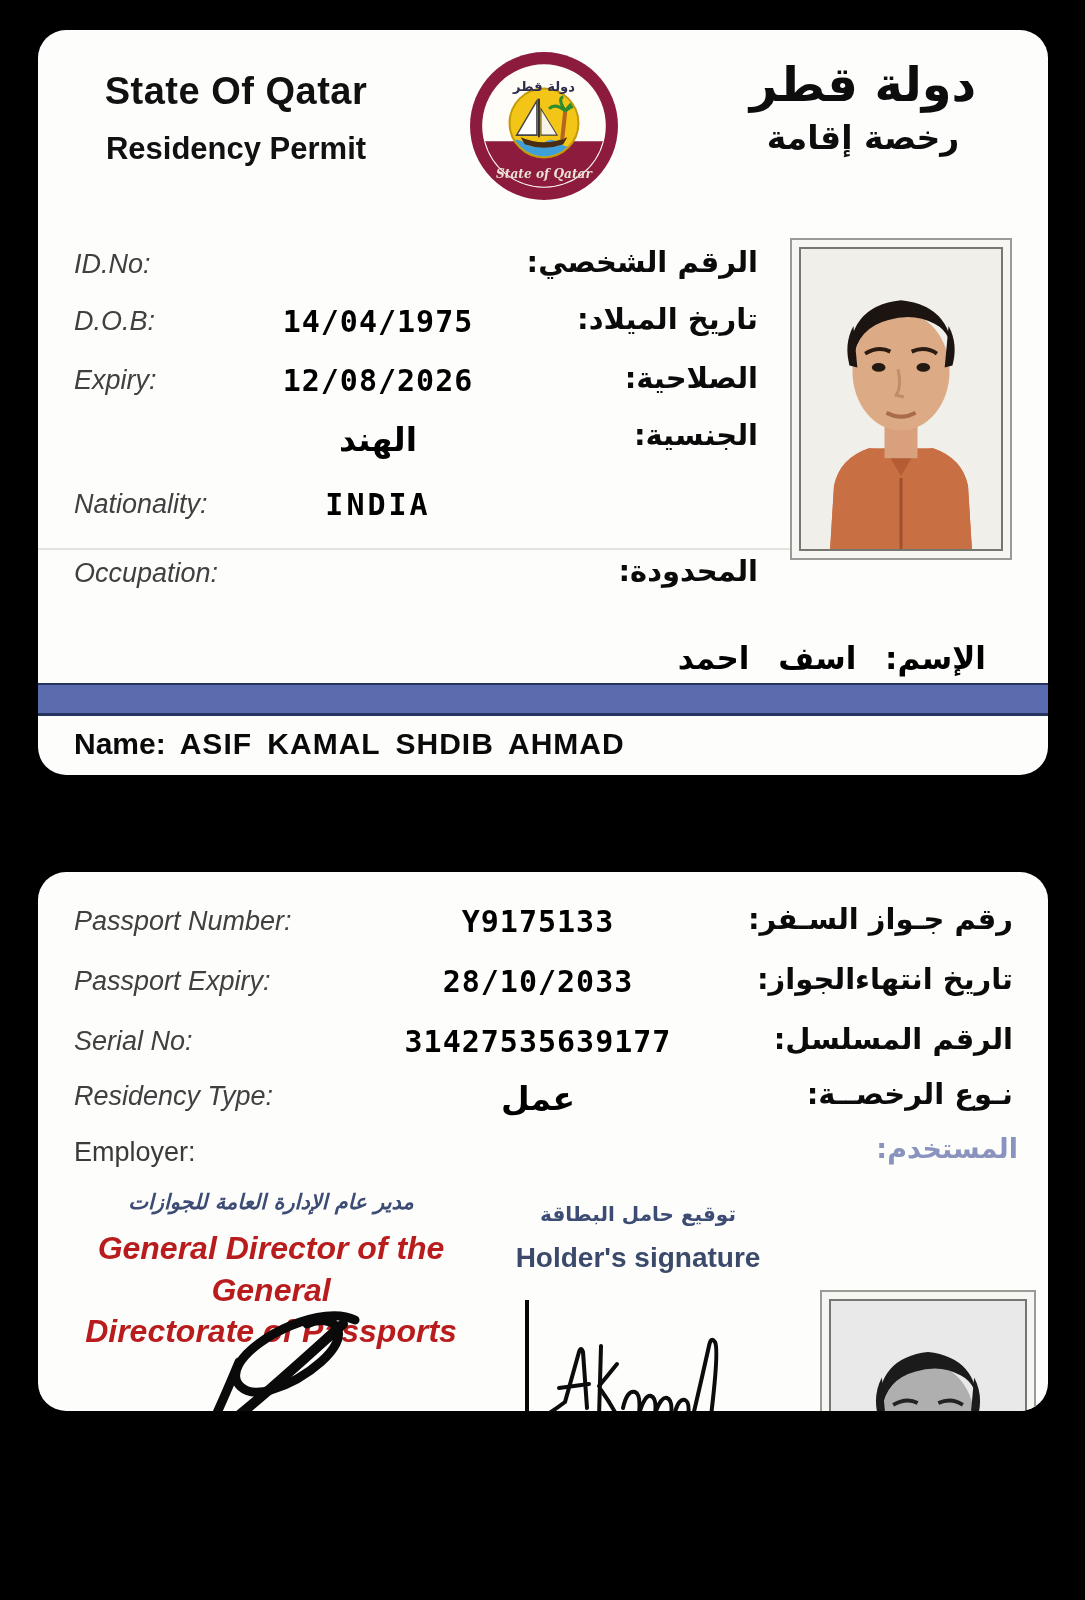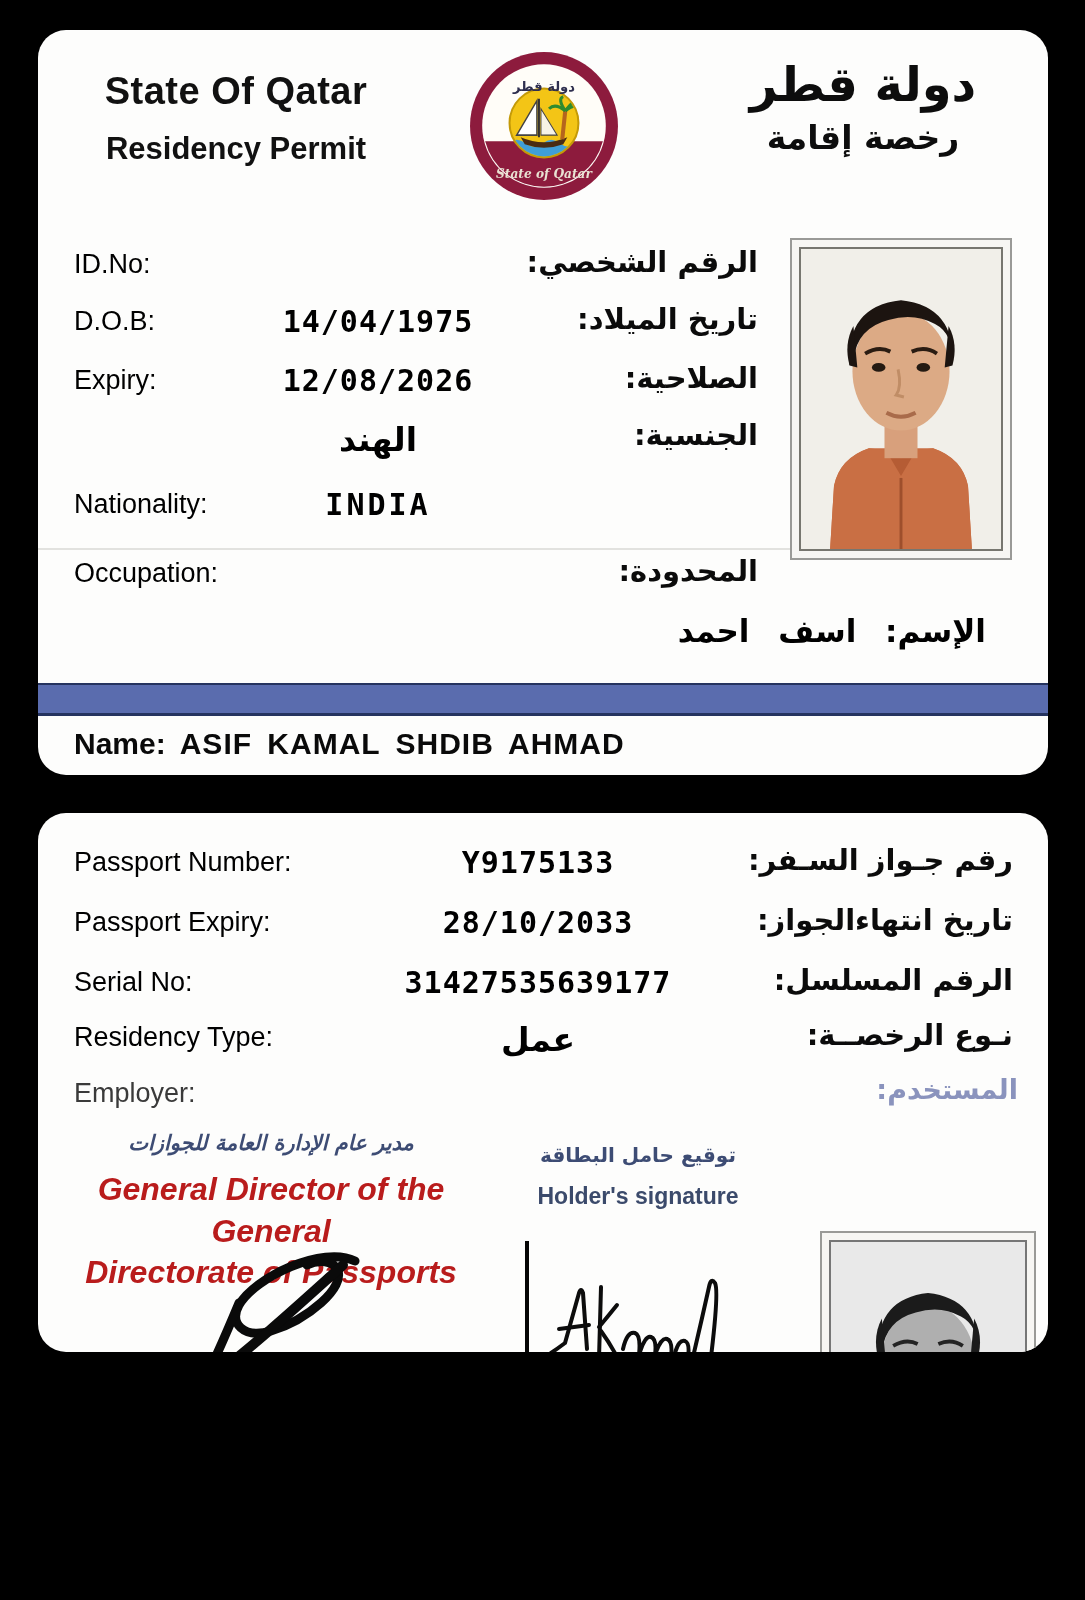--- a/index.html
+++ b/index.html
@@ -1,33 +1,33 @@
 <!DOCTYPE html>
 <html><head>
 <meta charset="utf-8">
 <style>
   html,body{margin:0;padding:0;}
   body{width:1085px;height:1600px;background:#000;position:relative;overflow:hidden;
        font-family:"Liberation Sans",sans-serif;}
   .card{position:absolute;left:38px;width:1010px;background:#fdfdfc;border-radius:28px;overflow:hidden;}
   .card-front{top:30px;height:745px;}
-  .card-back{top:813px;height:539px;}
+  .card-back{top:872px;height:539px;}
 
   
   .hdr-en{position:absolute;left:28px;top:40px;width:340px;text-align:center;color:#111;}
   .hdr-en .l1{font-size:38px;font-weight:bold;letter-spacing:.5px;}
   .hdr-en .l2{font-size:31px;font-weight:bold;margin-top:18px;}
   .hdr-ar{position:absolute;left:660px;top:26px;width:330px;text-align:center;color:#0d0d0d;direction:rtl;font-family:"DejaVu Sans",sans-serif;}
   .hdr-ar .l1{font-size:48px;font-weight:bold;}
   .hdr-ar .l2{font-size:33px;font-weight:bold;margin-top:6px;}
   .emblem{position:absolute;left:430px;top:20px;width:152px;height:152px;}
 
   
   .frow{position:absolute;left:0;width:100%;height:46px;}
-  .flab{position:absolute;left:36px;top:4px;font-size:27px;color:#000000;}
+  .flab{position:absolute;left:36px;top:4px;font-size:27px;color:#404040;font-style:italic;}
   .fval{position:absolute;left:150px;top:2px;width:380px;text-align:center;
         font-family:"DejaVu Sans Mono",monospace;font-weight:bold;font-size:30px;color:#000;letter-spacing:1px;}
   .fval.ar{font-family:"DejaVu Sans",sans-serif;font-size:33px;letter-spacing:0;direction:rtl;}
   .farl{position:absolute;left:420px;top:0;width:300px;text-align:right;direction:rtl;
         font-family:"DejaVu Sans",sans-serif;font-weight:bold;font-size:29px;color:#0b0b0b;}
   .divider{position:absolute;left:0;top:518px;width:755px;height:2px;background:#e2e2df;}
 
   
   .card-back .flab{font-size:27px;}
   .card-back .fval{left:280px;width:440px;}
@@ -35,21 +35,21 @@
 
   
   .photo-frame{position:absolute;background:#f7f6f3;border:2px solid #9a9a97;padding:7px;box-sizing:border-box;}
   .photo-frame .inner{width:100%;height:100%;border:2px solid #77766f;box-sizing:border-box;overflow:hidden;background:#f2f0ea;}
   .photo-front{left:752px;top:208px;width:222px;height:322px;}
   .photo-back{left:782px;top:418px;width:216px;height:320px;}
   .photo-back .inner{filter:grayscale(1) contrast(.95);}
   .photo-frame svg{display:block;width:100%;height:100%;}
 
   
-  .name-ar{position:absolute;top:583px;right:62px;direction:rtl;font-family:"DejaVu Sans",sans-serif;
+  .name-ar{position:absolute;top:610px;right:62px;direction:rtl;font-family:"DejaVu Sans",sans-serif;
            font-weight:bold;font-size:31px;color:#000;word-spacing:18px;}
   .bluebar{position:absolute;top:653px;left:0;width:100%;height:28px;background:#5a6cae;
            border-top:2px solid #25335f;border-bottom:3px solid #25335f;}
   .name-en{position:absolute;top:697px;left:36px;font-size:30px;font-weight:bold;color:#0a0a0a;}
   .name-en .val{margin-left:14px;letter-spacing:1px;word-spacing:6px;}
 
   
   .employer-row{position:absolute;top:255px;left:0;width:100%;height:52px;}
   .employer-lab{position:absolute;left:36px;top:10px;font-size:27px;color:#3a3a3a;z-index:1;}
   .employer-arlab{position:absolute;right:30px;top:6px;font-family:"DejaVu Sans",sans-serif;direction:rtl;
@@ -57,21 +57,21 @@
   .employer-val{position:absolute;right:26px;top:2px;width:960px;text-align:right;direction:rtl;
                 font-family:"DejaVu Sans",sans-serif;font-weight:bold;font-size:29px;color:#000;z-index:2;}
 
   
   .dir-block{position:absolute;top:318px;left:28px;width:410px;text-align:center;font-style:italic;}
   .dir-ar{font-family:"DejaVu Sans",sans-serif;direction:rtl;font-weight:bold;font-size:21px;color:#3d4c74;}
   .dir-en{margin-top:14px;font-weight:bold;font-size:32px;line-height:1.3;color:#b91c1c;}
   .dir-sig{position:absolute;top:430px;left:105px;}
   .hol-block{position:absolute;top:330px;left:450px;width:300px;text-align:center;}
   .hol-ar{font-family:"DejaVu Sans",sans-serif;direction:rtl;font-weight:bold;font-size:20px;color:#3d4c74;}
-  .hol-en{margin-top:16px;font-weight:bold;font-size:23px;color:#3b4a6b;}
+  .hol-en{margin-top:16px;font-weight:bold;font-size:28px;color:#3b4a6b;}
   .hol-line{position:absolute;top:428px;left:487px;width:4px;height:132px;background:#050505;}
   .hol-sig{position:absolute;top:440px;left:505px;}
 
   
   .barcode{position:absolute;top:585px;left:14px;width:420px;height:140px;display:flex;align-items:stretch;background:#fff;}
   .barcode span{display:inline-block;height:100%;background:#000;flex:0 0 auto;}
 </style>
 </head>
 <body>
 

